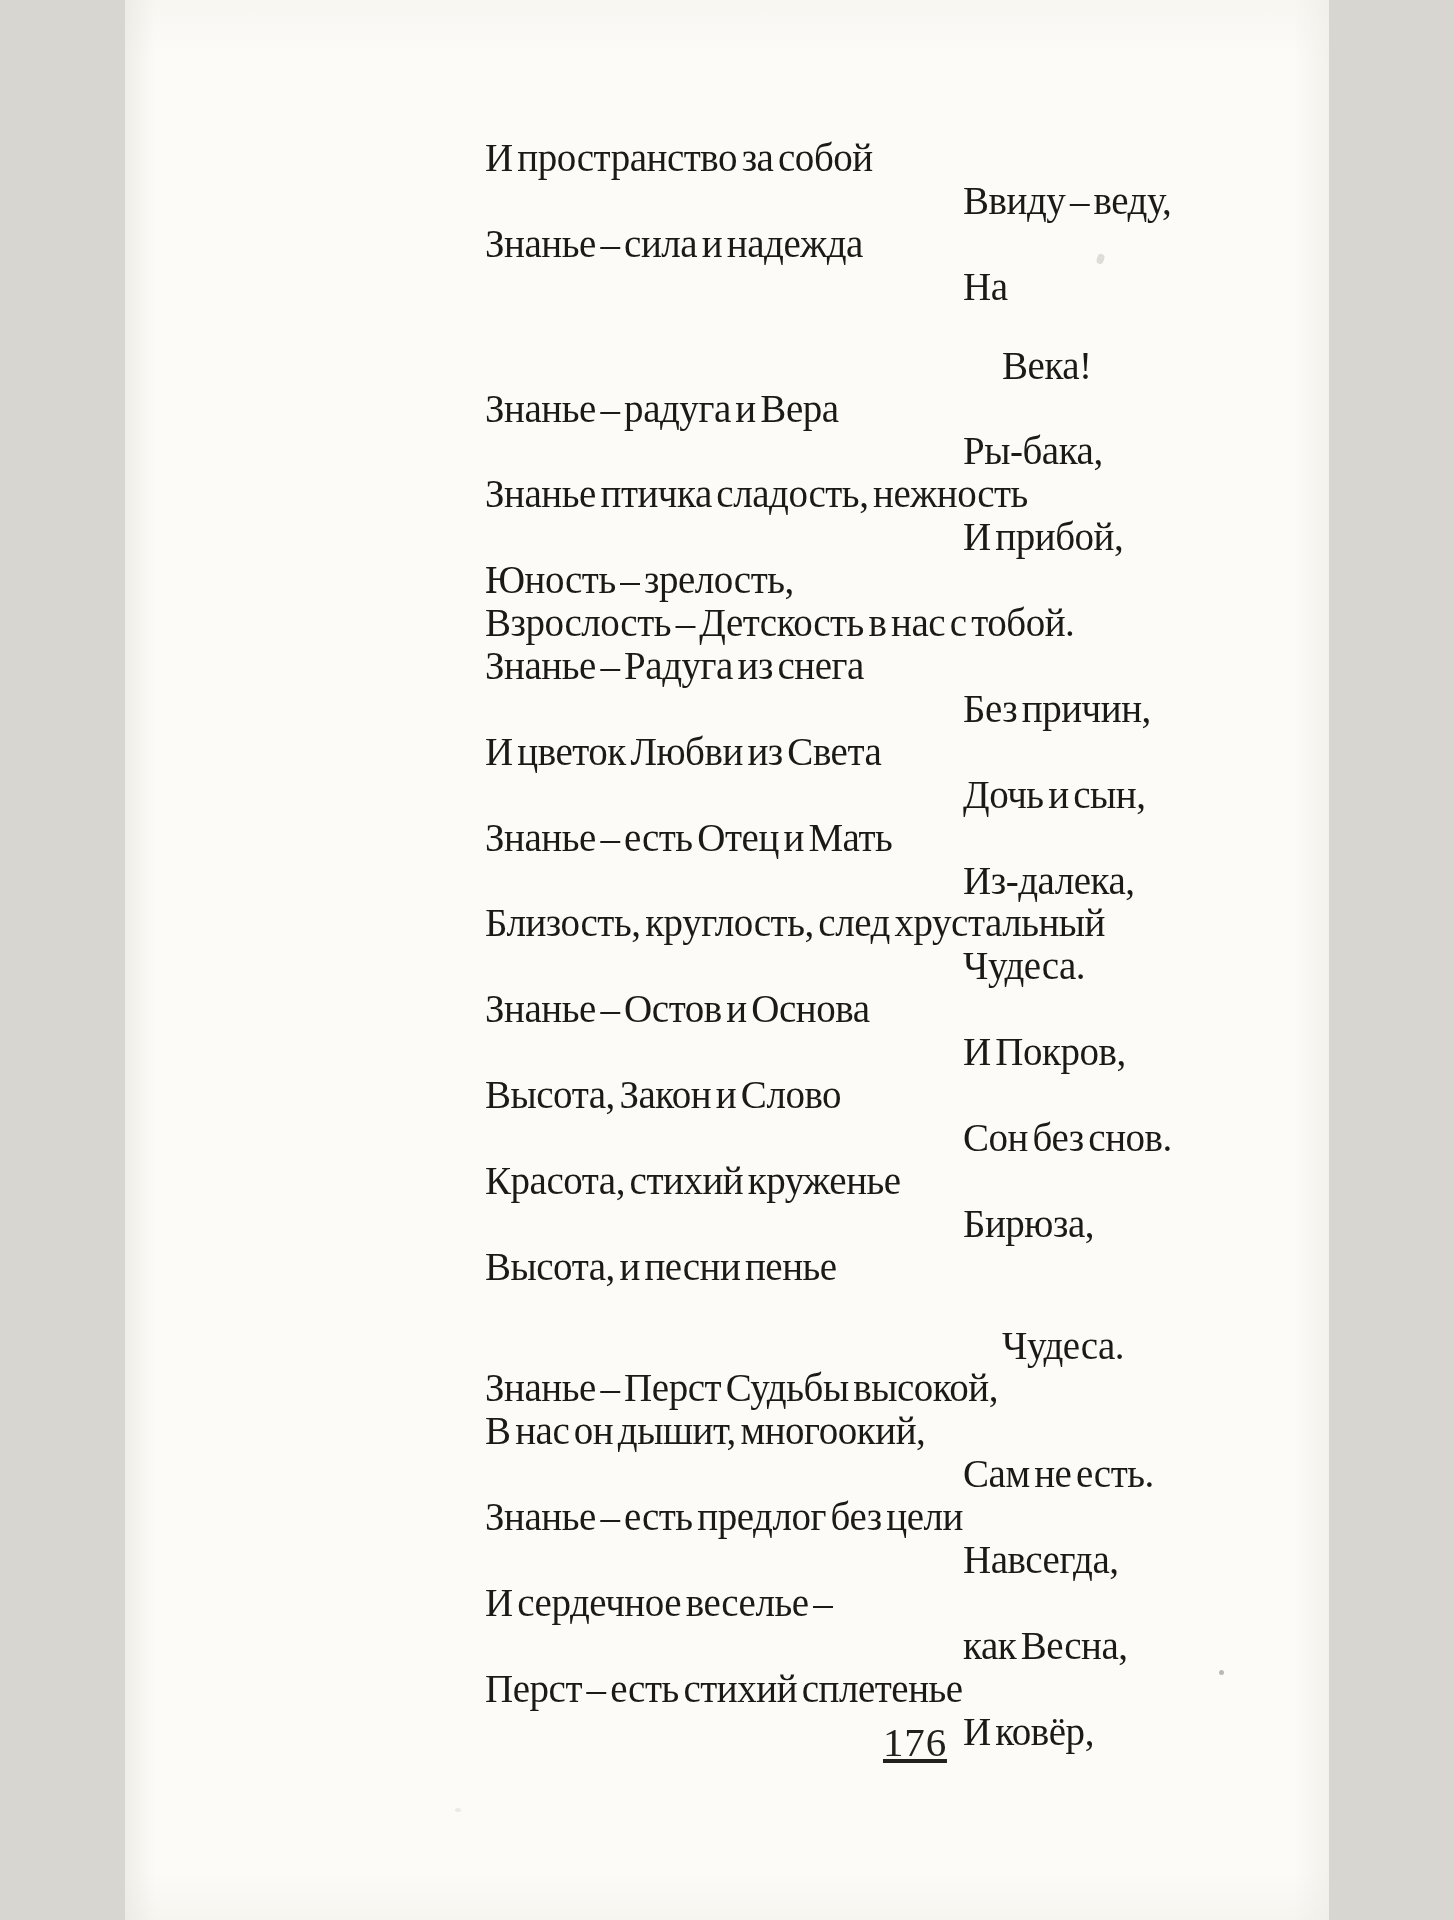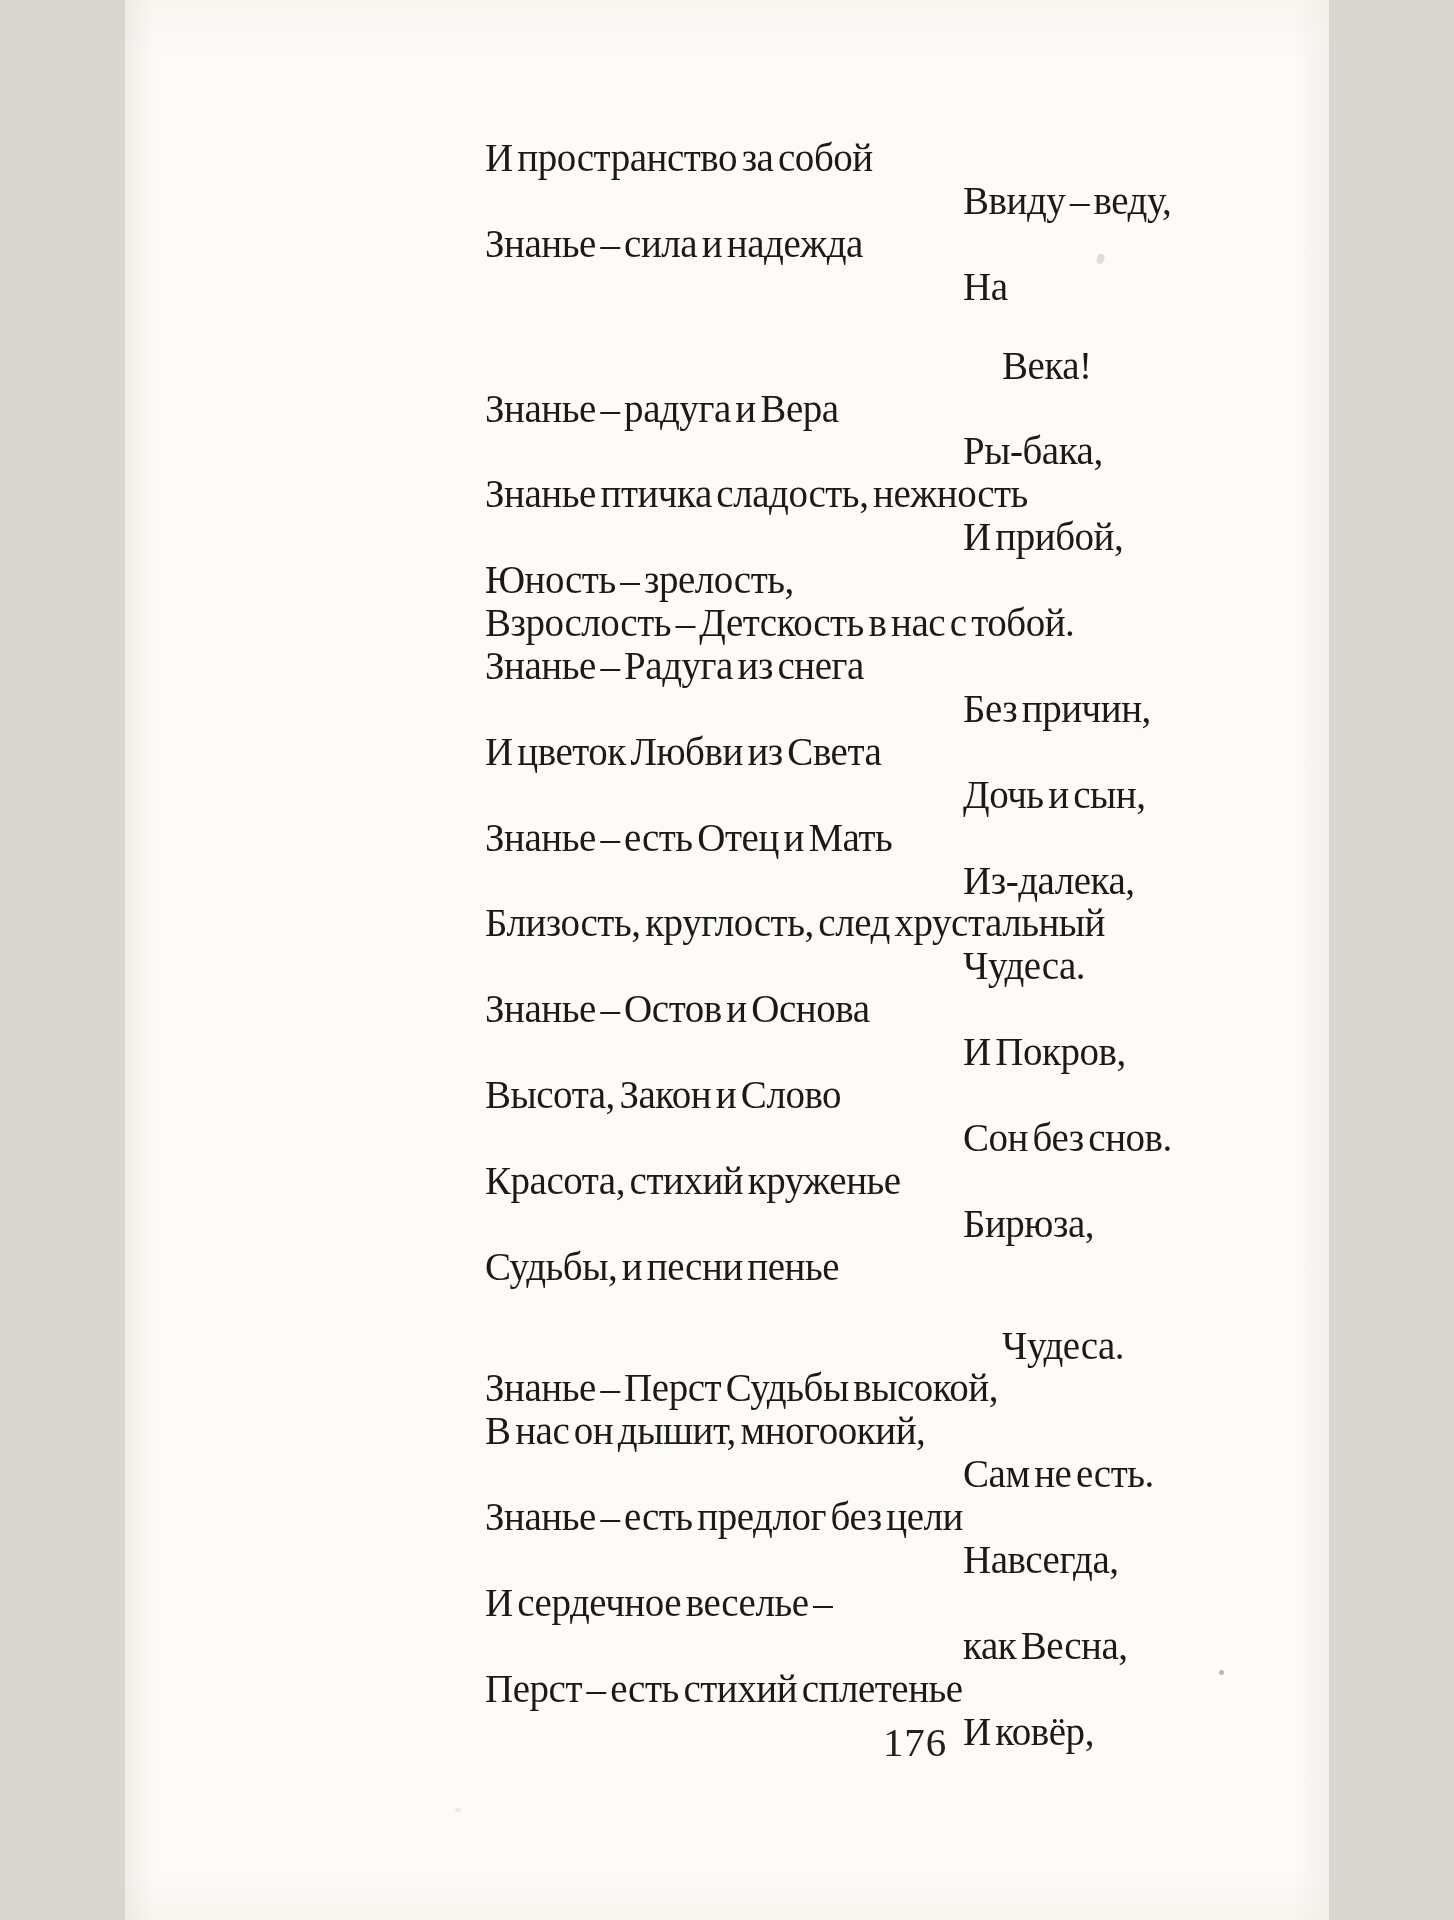--- a/index.html
+++ b/index.html
@@ -36,20 +36,21 @@
   .indent-0 { padding-left: 0; }
   .indent-1 { padding-left: 478px; font-family: Liberation Serif, serif; }
   .indent-2 { padding-left: 517px; margin-top: 36px; }
   .page-number {
     position: absolute;
     left: 758px;
     top: 1718px;
     font-size: 41px;
     letter-spacing: 0.02em;
     color: #23211d;
+    text-decoration: underline;
   }
   .speck {
     position: absolute;
     background: rgba(110,105,95,0.45);
     border-radius: 50%;
   }
   .speck-1 { left: 1094px; top: 1670px; width: 5px; height: 5px; }
   .speck-2 { left: 972px;  top: 254px;  width: 7px; height: 10px; opacity: 0.45; transform: rotate(18deg); border-radius: 40%; }
   .speck-3 { left: 330px;  top: 1808px; width: 6px; height: 4px; opacity: 0.25; }
 </style>
@@ -77,21 +78,21 @@
       <div class="poem-line indent-0">Знанье – есть Отец и Мать</div>
       <div class="poem-line indent-1">Из-далека,</div>
       <div class="poem-line indent-0">Близость, круглость, след хрустальный</div>
       <div class="poem-line indent-1">Чудеса.</div>
       <div class="poem-line indent-0">Знанье – Остов и Основа</div>
       <div class="poem-line indent-1">И Покров,</div>
       <div class="poem-line indent-0">Высота, Закон и Слово</div>
       <div class="poem-line indent-1">Сон без снов.</div>
       <div class="poem-line indent-0">Красота, стихий круженье</div>
       <div class="poem-line indent-1">Бирюза,</div>
-      <div class="poem-line indent-0">Судьбы, и песни пенье</div>
+      <div class="poem-line indent-0">Высота, и песни пенье</div>
       <div class="poem-line indent-2">Чудеса.</div>
       <div class="poem-line indent-0">Знанье – Перст Судьбы высокой,</div>
       <div class="poem-line indent-0">В нас он дышит, многоокий,</div>
       <div class="poem-line indent-1">Сам не есть.</div>
       <div class="poem-line indent-0">Знанье – есть предлог без цели</div>
       <div class="poem-line indent-1">Навсегда,</div>
       <div class="poem-line indent-0">И сердечное веселье –</div>
       <div class="poem-line indent-1">как Весна,</div>
       <div class="poem-line indent-0">Перст – есть стихий сплетенье</div>
       <div class="poem-line indent-1">И ковёр,</div>

